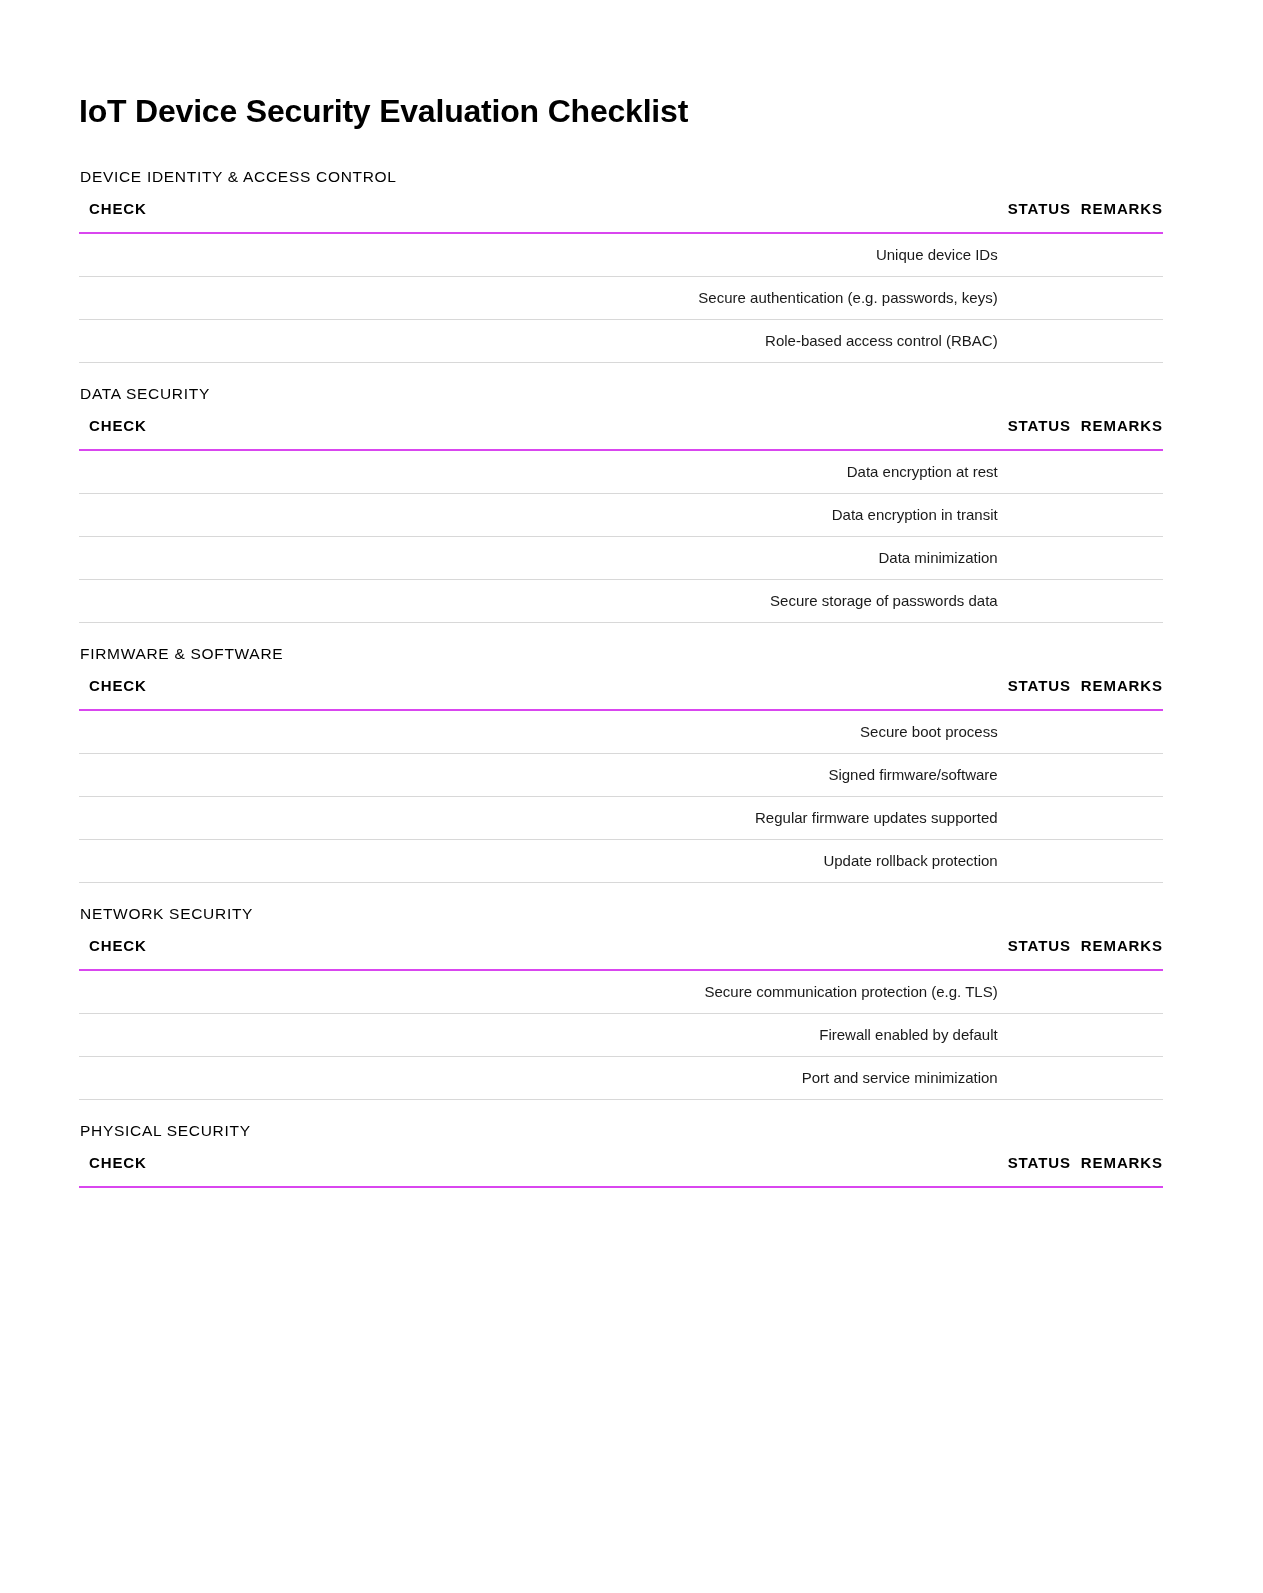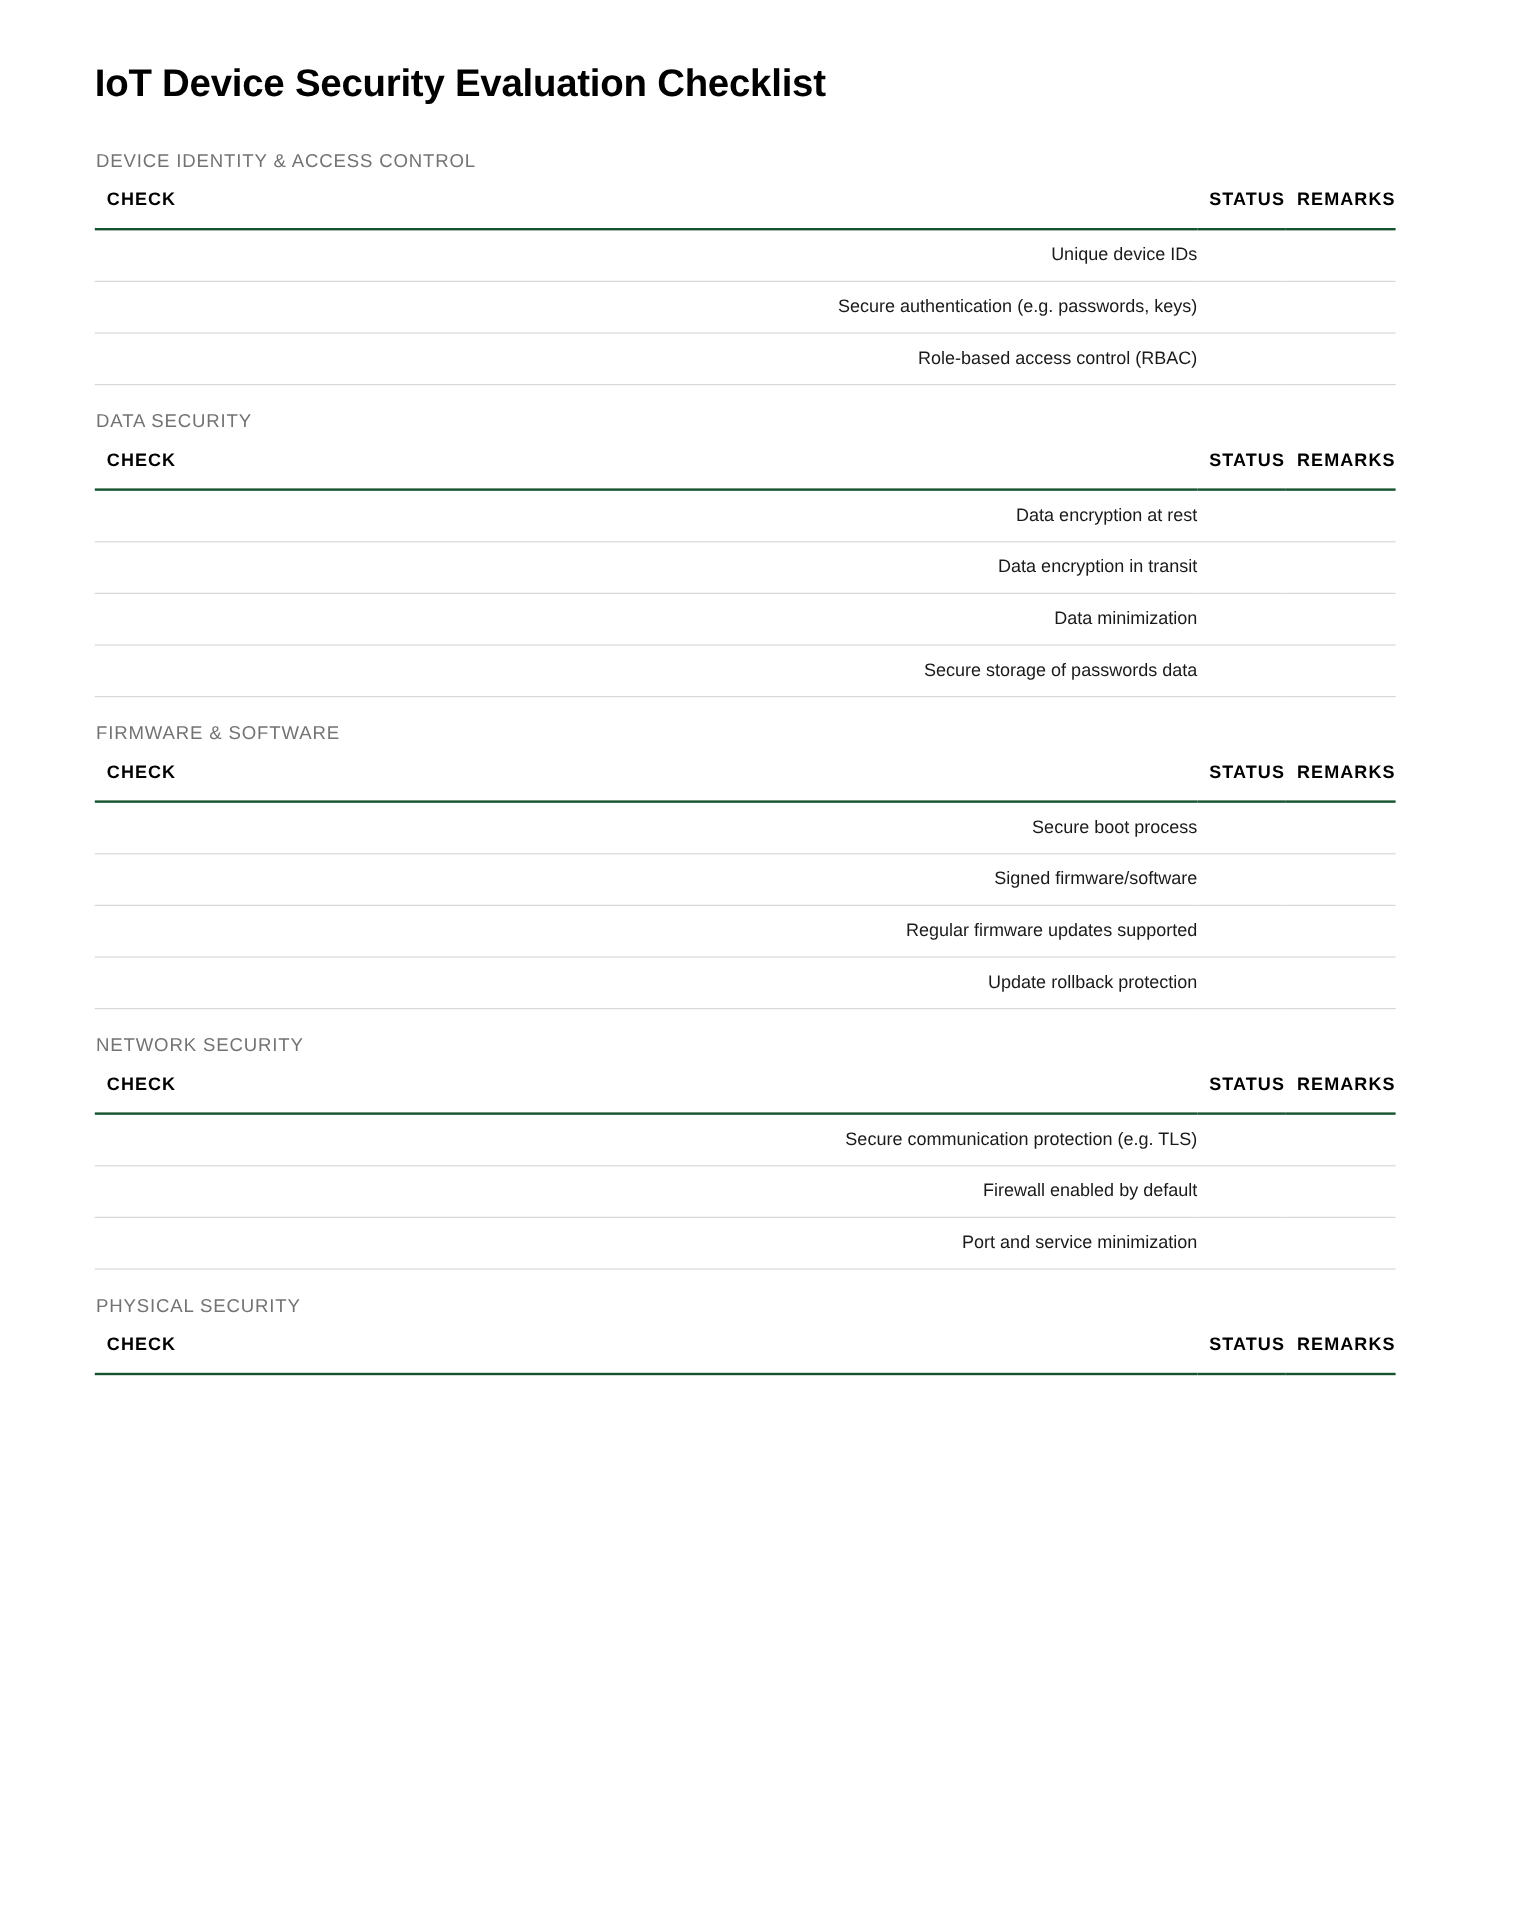--- a/index.html
+++ b/index.html
@@ -21,59 +21,60 @@
     height: 1593px;
     background: #ffffff;
     box-sizing: border-box;
     padding: 0;
     overflow: hidden;
   }
   .content {
     padding-left: 79px;
     padding-right: 100px;
     padding-top: 52px;
+    margin-top: 42px;
   }
   .doc-title {
     font-family: "Liberation Sans Narrow", "Liberation Sans", sans-serif;
     font-size: 32px;
     font-weight: bold;
     letter-spacing: -0.2px;
     color: #000000;
     margin: 0 0 38px 0;
     line-height: 1.12;
     white-space: nowrap;
   }
   .section {
     margin-bottom: 22px;
   }
   .section-label {
     font-family: "Liberation Sans", sans-serif;
     font-size: 15.5px;
     font-weight: normal;
     letter-spacing: 0.7px;
-    color: #737373;
+    color: #000000;
     text-transform: uppercase;
     margin: 0 0 14px 1px;
     white-space: nowrap;
   }
   table.checklist {
     width: 1084px;
     border-collapse: collapse;
     table-layout: auto;
     margin: 0;
   }
   table.checklist th {
     font-family: "Liberation Sans Narrow", "Liberation Sans", sans-serif;
     font-size: 15px;
     font-weight: bold;
     letter-spacing: 0.9px;
     color: #000000;
     text-align: left;
     padding: 0 0 15px 10px;
-    border-bottom: 2px solid #14532d;
+    border-bottom: 2px solid #d946ef;
     white-space: nowrap;
     vertical-align: bottom;
   }
   table.checklist td {
     font-family: "Liberation Sans", sans-serif;
     font-size: 15px;
     font-weight: normal;
     color: #1a1a1a;
     text-align: right;
     padding: 12px 0 12px 10px;

